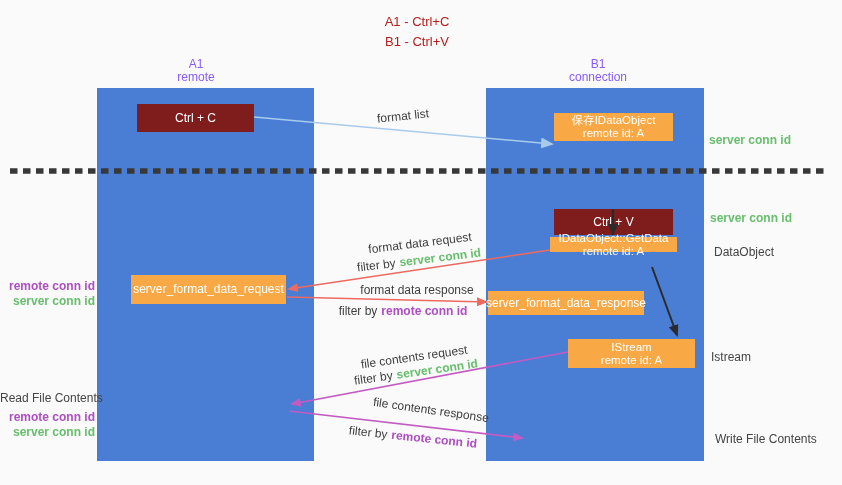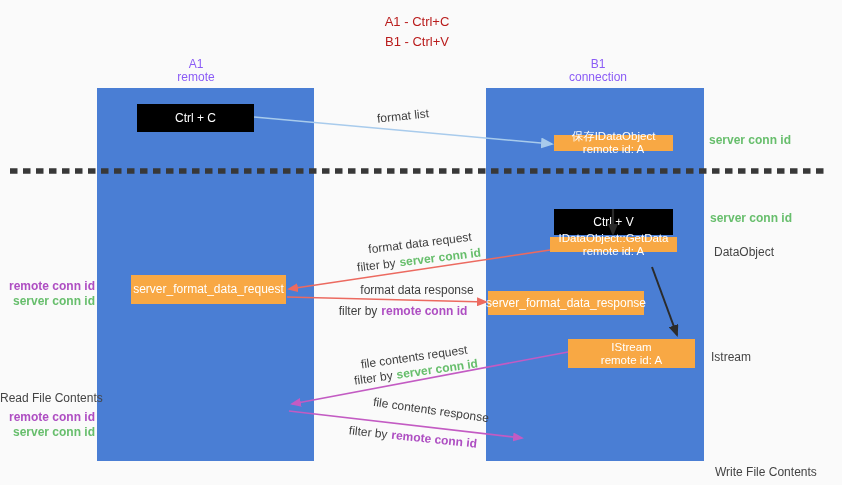--- a/index.html
+++ b/index.html
@@ -17,25 +17,25 @@
   .lane-header{transform:translateX(-50%);text-align:center;font-size:12px;line-height:13px;color:#8b5cf6;}
   .lane-header.a1{left:196px;top:58px;}
   .lane-header.b1{left:598px;top:58px;}
   
   .lane{background:#4A7ED4;}
   .lane.a1{left:97px;top:88px;width:217px;height:373px;}
   .lane.b1{left:486px;top:88px;width:218px;height:373px;}
   
   .node{display:flex;align-items:center;justify-content:center;flex-direction:column;
         color:#FFFFFF;font-size:12px;line-height:13px;text-align:center;}
-  .node.green{background:#000000;}
+  .node.green{background:#7f1d1d;}
   .node.orange{background:#F8A844;}
   .node.two-line{font-size:11.5px;}
   .n-ctrl-c{left:137px;top:104px;width:117px;height:28px;}
-  .n-save{left:554px;top:135px;width:119px;height:16px;}
+  .n-save{left:554px;top:113px;width:119px;height:28px;}
   .n-ctrl-v{left:554px;top:181px;width:119px;height:26px;margin-top:28px;}
   .n-getdata{left:550px;top:237px;width:127px;height:15px;}
   .n-fmt-req{left:131px;top:275px;width:155px;height:29px;}
   .n-fmt-resp{left:488px;top:291px;width:156px;height:24px;}
   .n-istream{left:568px;top:339px;width:127px;height:29px;}
   .n-file-req{left:128px;top:392px;width:161px;height:27px;}
   .n-file-resp{left:524px;top:426px;width:160px;height:27px;}
   
   .flabel{white-space:nowrap;font-size:12px;color:#3F3F3F;
           transform-origin:center;background:transparent;}
@@ -146,21 +146,21 @@
   </div>
   <div class="abs flabel" style="left:431px;top:410px;transform:translate(-50%,-50%) rotate(8deg);">file contents response</div>
   <div class="abs flabel" style="left:413px;top:437px;transform:translate(-50%,-50%) rotate(6deg);">
     <span class="sep">filter by</span><span class="purple-t">remote conn id</span>
   </div>
 
   <div class="abs side right green-t" style="left:709px;top:133px;">server conn id</div>
   <div class="abs side right green-t" style="left:710px;top:211px;">server conn id</div>
   <div class="abs side right gray-t" style="left:714px;top:245px;">DataObject</div>
   <div class="abs side right gray-t" style="left:711px;top:350px;">Istream</div>
-  <div class="abs side right gray-t" style="left:715px;top:432px;margin-top:33px;">Write File Contents</div>
+  <div class="abs side right gray-t" style="left:715px;top:432px;">Write File Contents</div>
 
   <div class="abs side left purple-t" style="top:279px;">remote conn id</div>
   <div class="abs side left green-t" style="top:294px;">server conn id</div>
   <div class="abs side left gray-t" style="top:391px;">Read File Contents</div>
   <div class="abs side left purple-t" style="top:410px;">remote conn id</div>
   <div class="abs side left green-t" style="top:425px;">server conn id</div>
 
 </div>
 
 </body></html>

